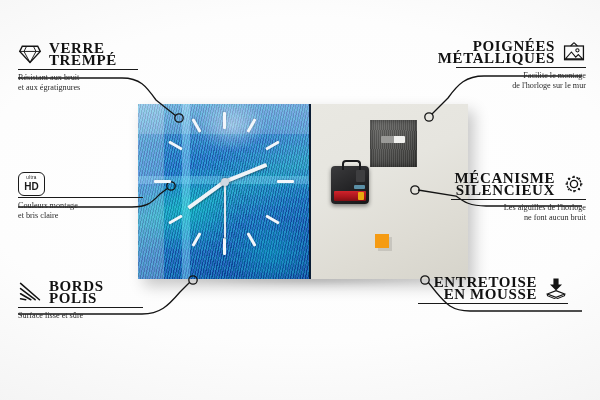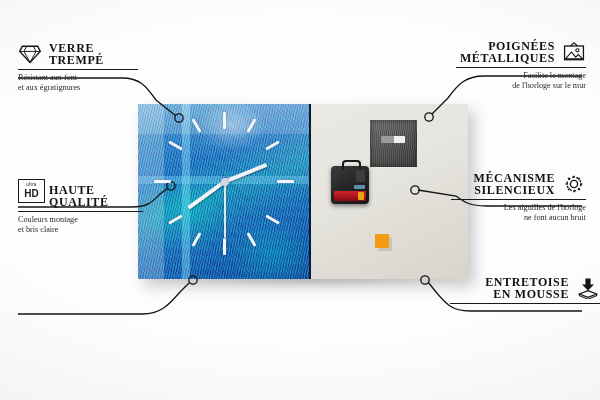--- a/index.html
+++ b/index.html
@@ -91,47 +91,47 @@
   }
   #product-shadow{
     position:absolute;left:150px;top:276px;width:318px;height:14px;
     background:radial-gradient(60% 100% at 50% 0%, rgba(0,0,0,.20), rgba(0,0,0,0) 75%);
     filter:blur(3px);
   }
   
   .callout{position:absolute;}
   .co-head{display:flex;align-items:center;gap:7px;}
   .co-title{
-    font-size:12px;font-weight:bold;letter-spacing:.6px;line-height:12px;
+    font-size:15px;font-weight:bold;letter-spacing:.6px;line-height:12px;
     color:#121212;text-transform:uppercase;
   }
   .co-rule{height:0;border-top:1.3px solid #1a1a1a;margin:3px 0 3px 0;}
   .co-sub{
     font-size:8.2px;line-height:10px;color:#2a2a2a;
   }
   .ico{width:24px;height:22px;flex:0 0 auto;}
   .ico svg{display:block;width:100%;height:100%;}
   .left .co-head{justify-content:flex-start;}
   .left .co-title,.left .co-sub{text-align:left;}
   .right .co-head{justify-content:flex-end;}
   .right .co-title,.right .co-sub{text-align:right;}
   
   #callout-verre{left:18px;top:42px;width:120px;}
   #callout-impression{left:18px;top:172px;width:125px;}
   #callout-bords{left:18px;top:280px;width:125px;}
   #callout-poignees{right:14px;top:40px;width:130px;}
   #callout-mecanisme{right:14px;top:172px;width:135px;}
-  #callout-entretoise{right:0;top:276px;width:150px;}
+  #callout-entretoise{right:32px;top:276px;width:150px;}
   
   #wires{position:absolute;left:0;top:0;width:600px;height:400px;pointer-events:none;}
   #wires path{fill:none;stroke:#141414;stroke-width:1.3;}
   #wires circle{fill:none;stroke:#141414;stroke-width:1.3;}
   
   .hd-badge{
-    width:25px;height:22px;border:1.4px solid #1a1a1a;border-radius:0;
+    width:25px;height:22px;border:1.4px solid #1a1a1a;border-radius:6px;
     display:flex;flex-direction:column;align-items:center;justify-content:center;
     font-family:"Liberation Sans", sans-serif;line-height:1;
   }
   .hd-badge .u{font-size:4.6px;letter-spacing:.3px;color:#1a1a1a;}
   .hd-badge .h{font-size:10px;font-weight:bold;color:#1a1a1a;margin-top:.5px;}
 </style>
 </head>
 <body>
 
 <div id="stage">
@@ -207,45 +207,61 @@
           <path d="M2 9 H26 M10 3 L7 9 L14 22 M18 3 L21 9 L14 22" fill="none" stroke="#141414" stroke-width="1.1"></path>
         </svg>
       </span>
       <span class="co-title">
         <span>VERRE</span><br>
         <span>TREMPÉ</span>
       </span>
     </div>
     <div class="co-rule"></div>
     <div class="co-sub">
-      <span>Résistant aux font</span><br>
+      <span>Résistant aux bruit</span><br>
       <span>et aux égratignures</span>
     </div>
   </div>
 
   <div class="callout left" id="callout-impression">
     <div class="co-head">
       <span class="ico">
         <span class="hd-badge">
           <span class="u">ultra</span>
           <span class="h">HD</span>
         </span>
       </span>
       <span class="co-title">
         <br>
-        <span>HAUTE QUALITÉ</span>
       </span>
     </div>
     <div class="co-rule"></div>
     <div class="co-sub">
       <span>Couleurs montage</span><br>
       <span>et bris claire</span>
     </div>
   </div>
 
+  <div class="callout left" id="callout-bords">
+    <div class="co-head">
+      <span class="ico">
+        <svg viewBox="0 0 28 24">
+          <path d="M3 2 L25 21 M3 8 L20 21 M3 14 L15 21 M3 20 L9 21" fill="none" stroke="#141414" stroke-width="1.8" stroke-linecap="round"></path>
+        </svg>
+      </span>
+      <span class="co-title">
+        <span>BORDS</span><br>
+        <span>POLIS</span>
+      </span>
+    </div>
+    <div class="co-rule"></div>
+    <div class="co-sub">
+      <span>Surface lisse et sûre</span>
+    </div>
+  </div>
 
   <div class="callout right" id="callout-mecanisme">
     <div class="co-head">
       <span class="co-title">
         <span>MÉCANISME</span><br>
         <span>SILENCIEUX</span>
       </span>
       <span class="ico">
         <svg viewBox="0 0 28 24">
           <g fill="none" stroke="#141414" stroke-width="1.6">

